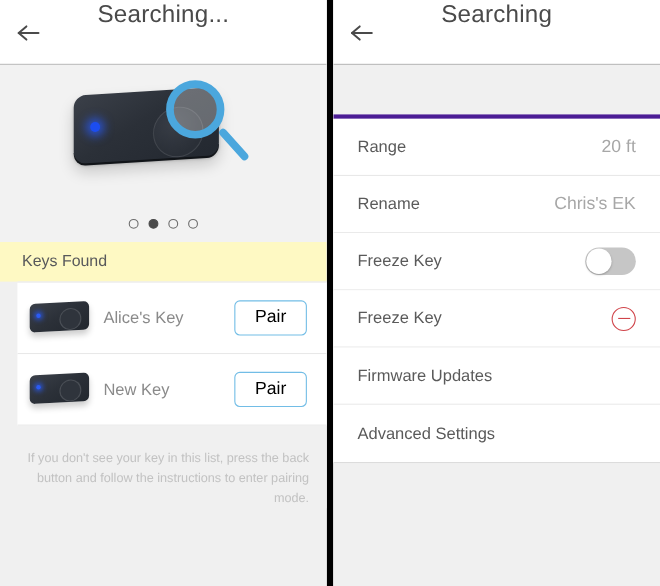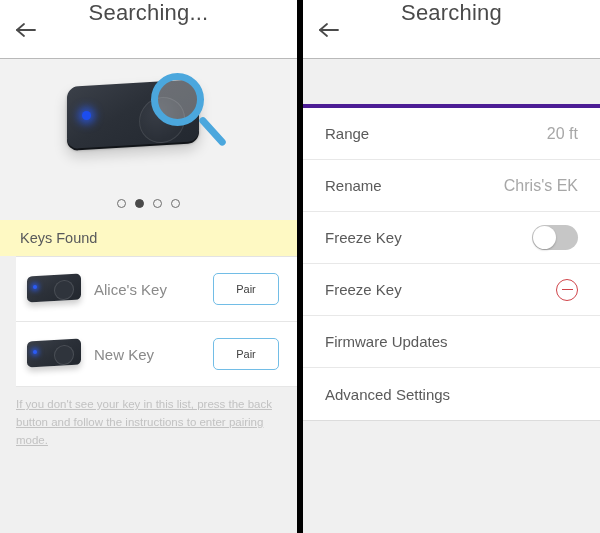--- a/index.html
+++ b/index.html
@@ -243,37 +243,36 @@
     flex: 1;
     font-size: 15px;
     color: #8a8a8a;
   }
   .pair-btn {
     width: 66px;
     height: 32px;
     border: 1.5px solid #72bde6;
     border-radius: 5px;
     background: #ffffff;
-    color: #404040;
-    font-size: 11px;
+    color: #000000;
+    font-size: 16px;
     font-family: "Liberation Sans", sans-serif;
     display: flex;
     align-items: center;
     justify-content: center;
     cursor: pointer;
     box-sizing: border-box;
   }
   .list-hint {
-    padding: 9px 16px 0 16px;
-    text-align: left;
+    padding: 22px 16px 0 16px;
+    text-align: right;
     font-size: 11.5px;
     line-height: 1.55;
     color: #c2c2c2;
     background: #f0f0f0;
-    text-decoration: underline;
   }
 
   
   .settings-spacer {
     height: 45px;
     background: #f0f0f0;
   }
   .settings-list {
     background: #ffffff;
     border-top: 4px solid #4c1d95;

